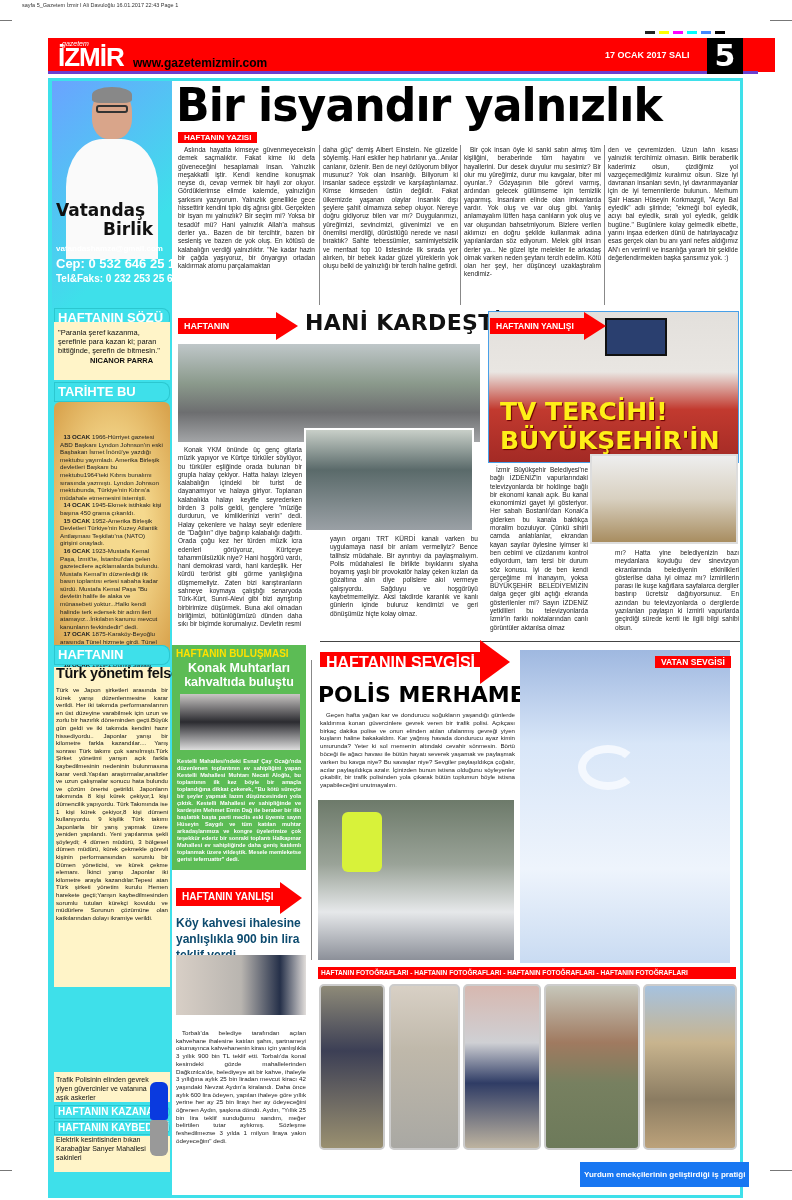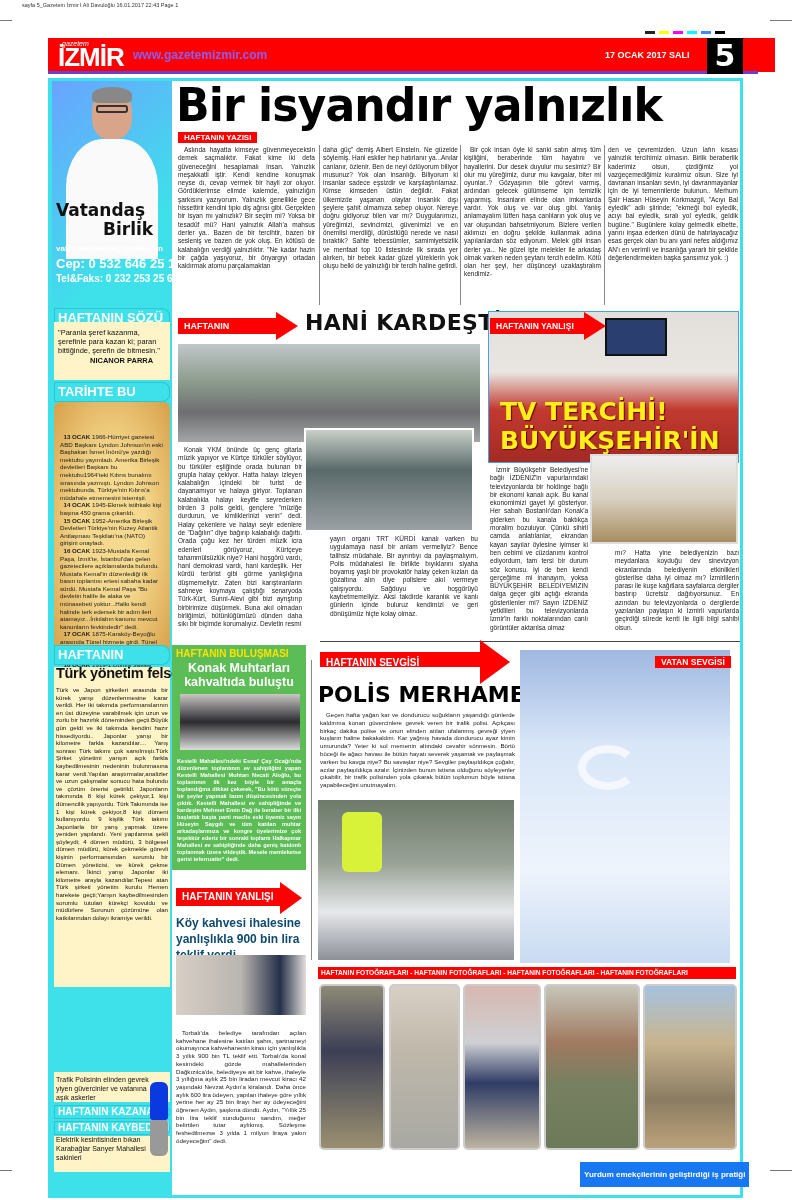--- a/index.html
+++ b/index.html
@@ -6,21 +6,21 @@
 body{width:792px;height:1200px;background:#fff;font-family:"Liberation Sans",sans-serif;position:relative;overflow:hidden;color:#111}
 .abs{position:absolute}
 .slug{left:22px;top:2px;font-size:5.5px;color:#333;white-space:nowrap}
 .crop{background:#777}
 .cmyk{top:31px;left:645px;display:flex;gap:4px}
 .cmyk span{display:block;width:10px;height:3px}
 .mast{left:48px;top:38px;width:727px;height:34px;background:#f00;}
 .mast-bottom{left:48px;top:71px;width:710px;height:3px;background:#6a3fd0}
 .logo-small{left:62px;top:40px;font-size:7px;color:#fff;font-style:italic}
 .logo{left:58px;top:44px;font-size:26px;font-weight:bold;color:#fff;letter-spacing:-1px;line-height:1}
-.url{left:133px;top:48px;font-size:12px;font-weight:bold;color:#8b5cf6}
+.url{left:133px;top:56px;font-size:12px;font-weight:bold;color:#000000}
 .date{left:605px;top:50px;font-size:9px;font-weight:bold;color:#fff}
 .pageno{left:707px;top:38px;width:36px;height:36px;background:#000;color:#fff;font-size:30px;font-weight:bold;text-align:center;line-height:36px;font-family:"DejaVu Sans",sans-serif}
 .mainframe{left:48px;top:78px;width:695px;height:1120px;border:3px solid #3ee0ea;border-top-width:3px}
 .sidebar{left:50px;top:80px;width:122px;height:1117px;background:#3ee0ea}
 .profile{left:52px;top:81px;width:120px;height:230px;background:linear-gradient(135deg,#6aa3ff,#3ee0ea 70%);overflow:hidden}
 .person-head{left:40px;top:8px;width:40px;height:50px;background:#d9a58a;border-radius:45% 45% 40% 40%}
 .person-hair{left:40px;top:6px;width:40px;height:16px;background:#888;border-radius:50% 50% 20% 20%}
 .person-glasses{left:44px;top:24px;width:32px;height:8px;border:2px solid #333;border-radius:3px}
 .person-body{left:14px;top:58px;width:92px;height:120px;background:#fafafa;border-radius:40% 40% 0 0}
 .name1{left:56px;top:200px;font-size:17px;font-weight:bold;color:#111;font-family:"DejaVu Sans",sans-serif}
@@ -172,21 +172,21 @@
 <div class="abs photo" style="left:180px;top:694px;width:120px;height:56px;background:linear-gradient(180deg,#c9c6c4 0%,#2b2b30 50%,#ddd 100%)"></div>
 <div class="abs green-text">Kestelli Mahallesi'ndeki Esnaf Çay Ocağı'nda düzenlenen toplantının ev sahipliğini yapan Kestelli Mahallesi Muhtarı Necati Aloğlu, bu toplantının ilk kez böyle bir amaçla toplandığına dikkat çekerek, "Bu kötü süreçte bir şeyler yapmak lazım düşüncesinden yola çıktık. Kestelli Mahallesi ev sahipliğinde ve kardeşim Mehmet Emin Dağ ile beraber bir ilki başlattık başta parti meclis eski üyemiz sayın Hüseyin Saygılı ve tüm katılan muhtar arkadaşlarımıza ve kongre üyelerimize çok teşekkür ederiz bir sonraki toplantı Halkapınar Mahallesi ev sahipliğinde daha geniş katılımlı toplanmak üzere vildeştik. Mesele memleketse gerisi teferruattır" dedi.</div>
 
 <div class="abs arrow-label" style="left:176px;top:888px;width:104px;height:18px;line-height:18px;font-size:10px">HAFTANIN YANLIŞI</div>
 <div class="abs arrow-tip" style="left:280px;top:882px;border-top-width:16px;border-bottom-width:16px"></div>
 <div class="abs yanlis2-title">Köy kahvesi ihalesine yanlışlıkla 900 bin lira teklif verdi</div>
 <div class="abs photo" style="left:176px;top:955px;width:130px;height:60px;background:linear-gradient(90deg,#d8cfc6 0%,#b9b5b0 50%,#253049 80%,#e2dedb 100%)"></div>
 <div class="abs col" style="left:176px;top:1029px;width:130px;text-indent:6px;font-size:6.2px;line-height:7.7px">Torbalı'da belediye tarafından açılan kahvehane ihalesine katılan şahıs, şartnameyi okumayınca kahvehanenin kirası için yanlışlıkla 3 yıllık 900 bin TL teklif etti. Torbalı'da konal kesimdeki gözde mahallelerinden Dağkızılca'de, belediyeye ait bir kahve, ihaleyle 3 yıllığına aylık 25 bin liradan mevcut kiracı 42 yaşındaki Nevzat Aydın'a kiralandı. Daha önce aylık 600 lira ödeyen, yapılan ihaleye göre yıllık yerine her ay 25 bin lirayı her ay ödeyeceğini öğrenen Aydın, şaşkına döndü. Aydın, "Yıllık 25 bin lira teklif sunduğumu sandım, meğer belirtilen tutar aylıkmış. Sözleşme feshedilmezse 3 yılda 1 milyon liraya yakın ödeyeceğim" dedi.</div>
 <div class="abs vrule" style="left:311px;top:660px;height:300px"></div>
 
-<div class="abs arrow-label" style="left:320px;top:652px;width:160px;height:15px;line-height:22px;font-size:10px">HAFTANIN SEVGİSİ</div>
+<div class="abs arrow-label" style="left:320px;top:652px;width:160px;height:15px;line-height:22px;font-size:16px">HAFTANIN SEVGİSİ</div>
 <div class="abs arrow-tip" style="left:480px;top:640px;border-top-width:22px;border-bottom-width:22px;border-left-width:30px"></div>
 <div class="abs polis-title">POLİS MERHAMETİ</div>
 <div class="abs col" style="left:320px;top:711px;width:195px;text-indent:6px;font-size:6.1px;line-height:7.8px">Geçen hafta yağan kar ve dondurucu soğukların yaşandığı günlerde kaldırıma konan güvercinlere gevrek veren bir trafik polisi. Açıkçası birkaç dakika polise ve onun elinden atılan ufalanmış gevreği yiyen kuşların haline bakakaldım. Kar yağmış havada dondurucu ayaz kimin umurunda? Yeter ki sol memenin altındaki cevahir sönmesin. Börtü böceği ile ağacı havası ile bütün hayatı severek yaşamak ve paylaşmak varken bu kavga niye? Bu savaşlar niye? Sevgiler paylaşıldıkça çoğalır, acılar paylaşıldıkça azalır. İçinizden bunun istisna olduğunu söyleyenler çıkabilir, bir trafik polisinden yola çıkarak bütün toplumun böyle istisna yapabileceğini unutmayalım.</div>
 <div class="abs photo" style="left:318px;top:800px;width:196px;height:160px;background:linear-gradient(180deg,#6d7a6a 0%,#9aa398 40%,#e6e8ea 70%,#8c9099 100%)"></div>
 <div class="abs" style="left:342px;top:812px;width:40px;height:60px;background:#d8f23a;border-radius:6px"></div>
 
 <div class="abs vatan-photo"></div>
 <div class="abs" style="left:578px;top:745px;width:60px;height:45px;border:8px solid #f4f8fe;border-radius:50%;border-right-color:transparent"></div>
 <div class="abs label-red" style="left:655px;top:656px;font-size:8.5px">VATAN SEVGİSİ</div>
 

